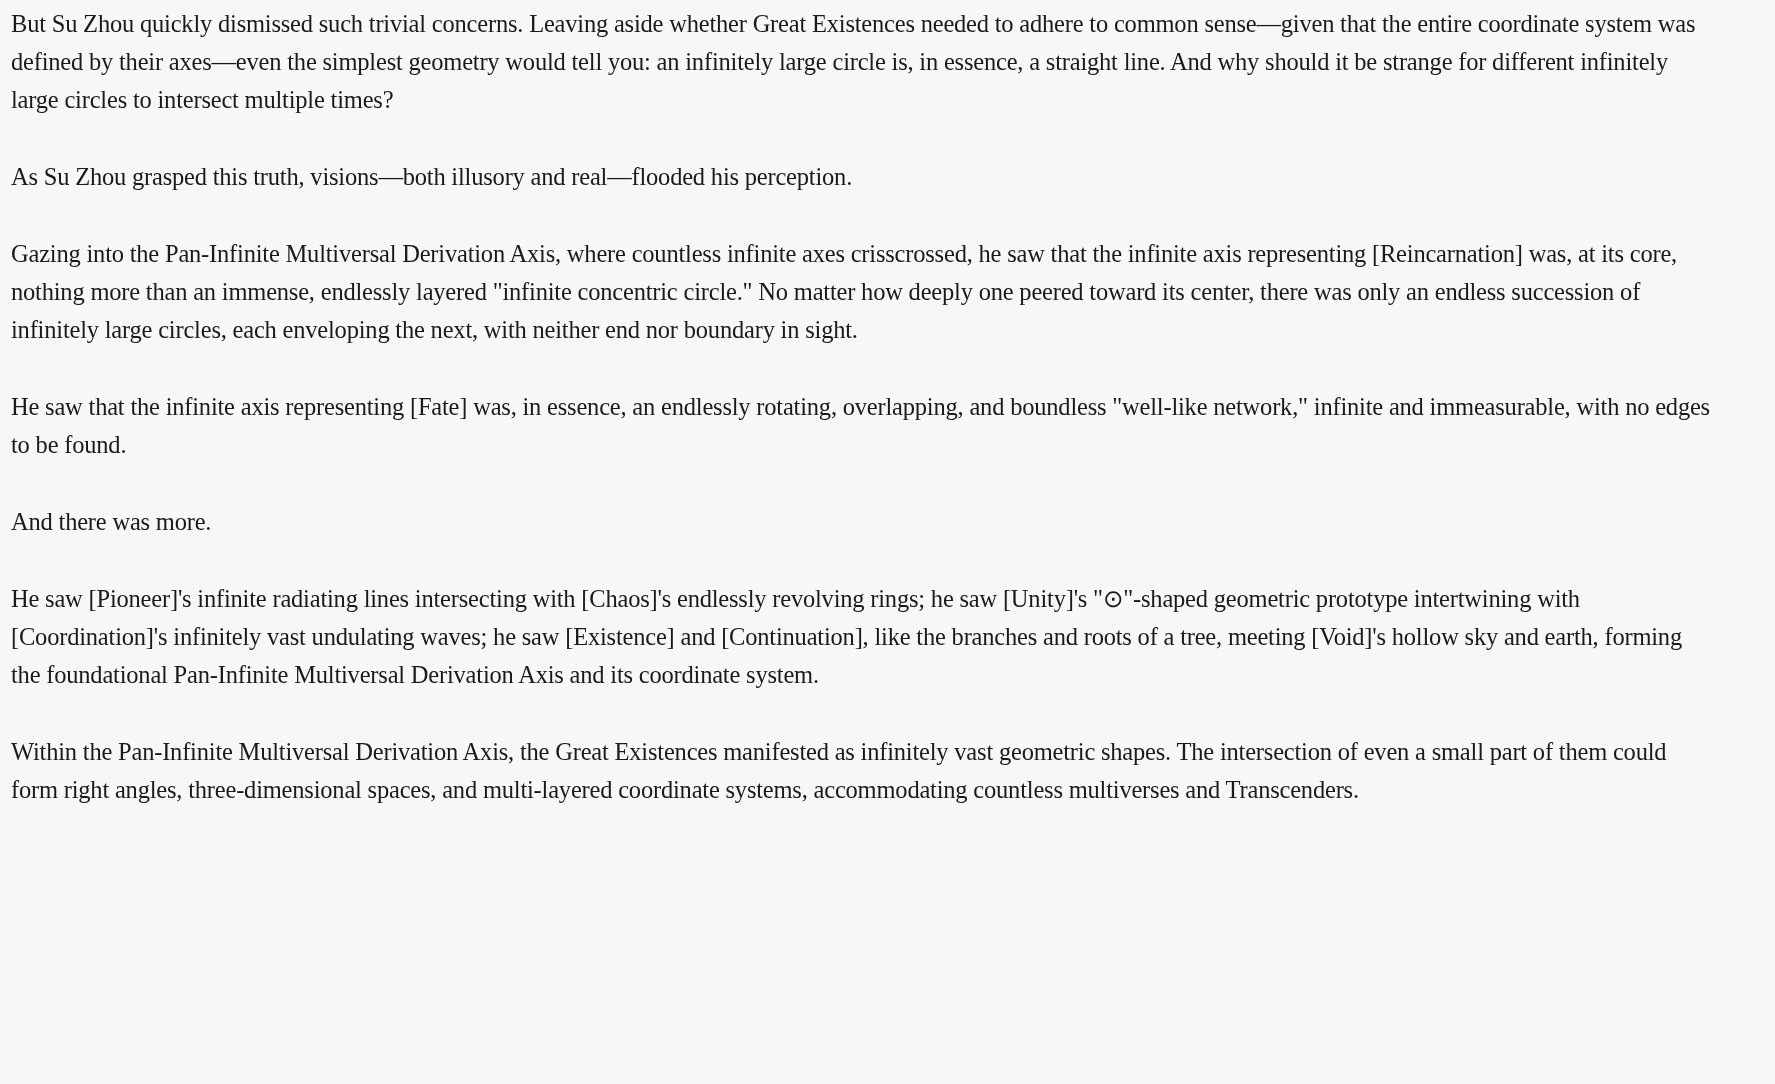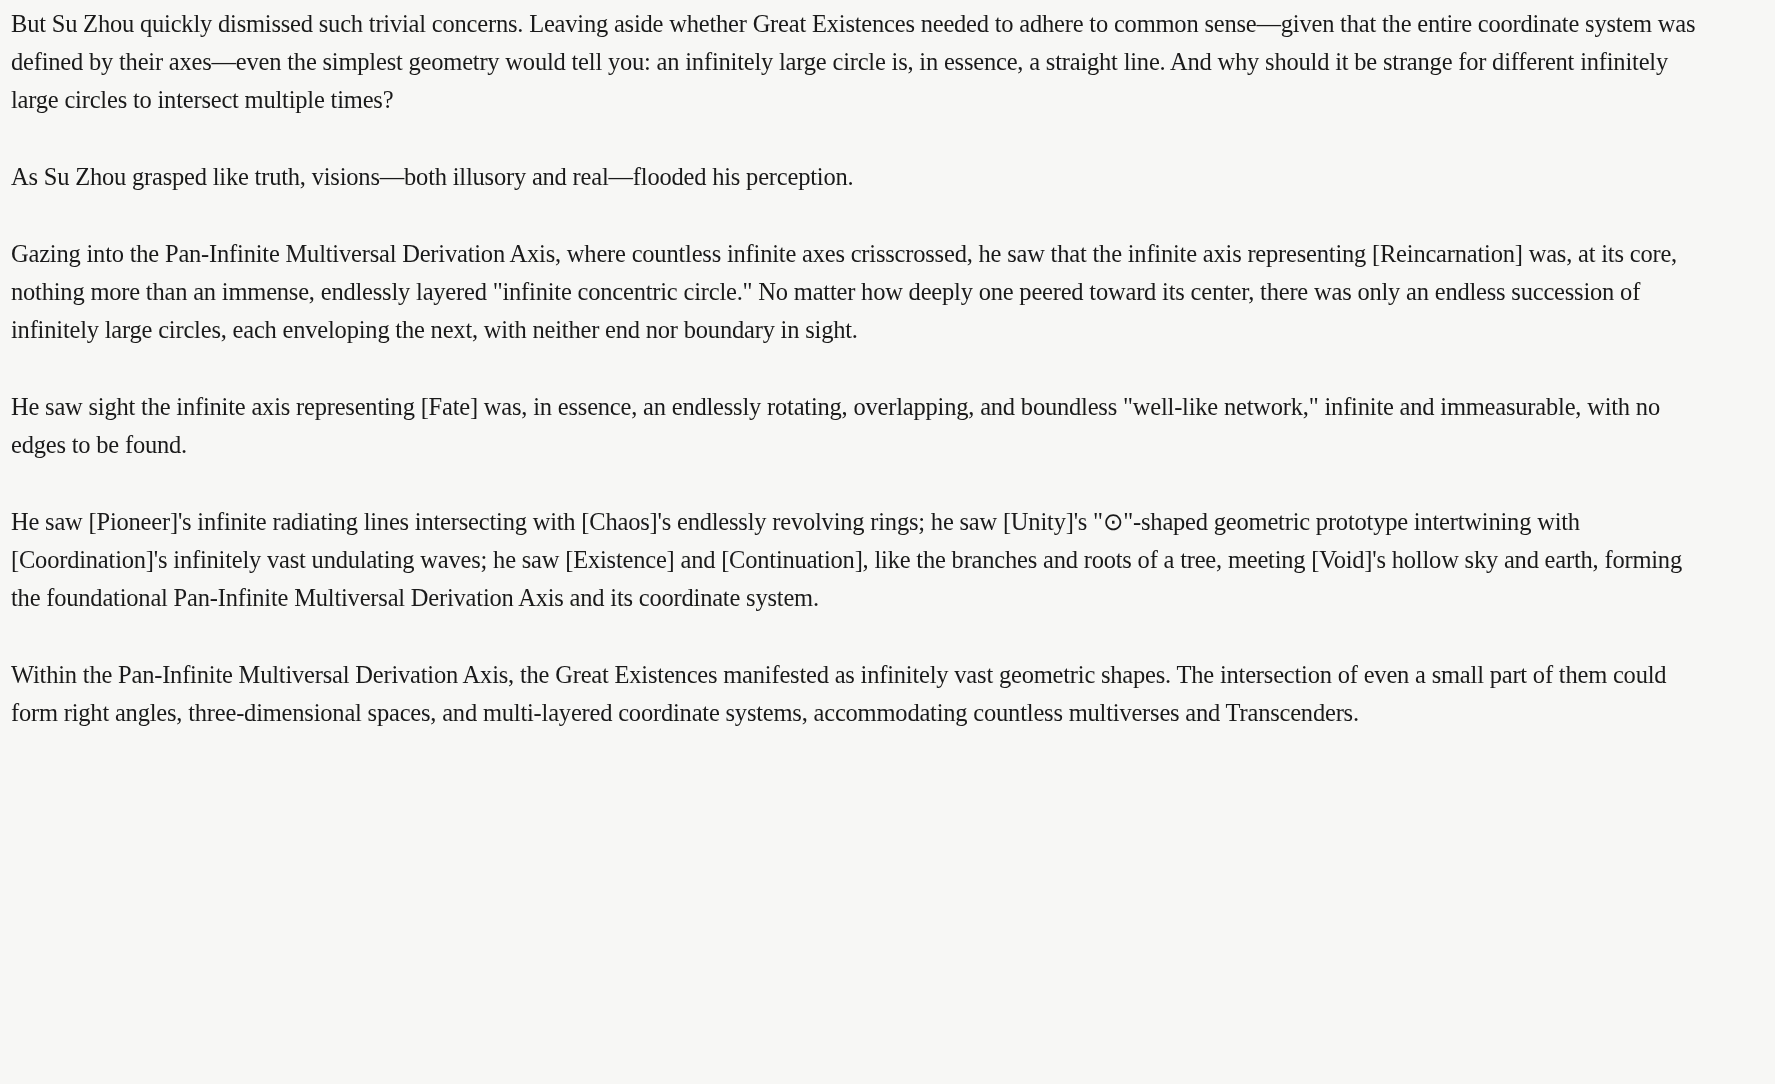--- a/index.html
+++ b/index.html
@@ -28,18 +28,19 @@
     letter-spacing: -0.2px;
     max-width: 1706px;
     text-rendering: optimizeLegibility;
   }
 </style>
 </head>
 <body>
 
 <div class="reader-page">
   <p>But Su Zhou quickly dismissed such trivial concerns. Leaving aside whether Great Existences needed to adhere to common sense—given that the entire coordinate system was defined by their axes—even the simplest geometry would tell you: an infinitely large circle is, in essence, a straight line. And why should it be strange for different infinitely large circles to intersect multiple times?</p>
-  <p>As Su Zhou grasped like truth, visions—both illusory and real—flooded his perception.</p>
+  <p>As Su Zhou grasped this truth, visions—both illusory and real—flooded his perception.</p>
   <p>Gazing into the Pan-Infinite Multiversal Derivation Axis, where countless infinite axes crisscrossed, he saw that the infinite axis representing [Reincarnation] was, at its core, nothing more than an immense, endlessly layered "infinite concentric circle." No matter how deeply one peered toward its center, there was only an endless succession of infinitely large circles, each enveloping the next, with neither end nor boundary in sight.</p>
-  <p>He saw sight the infinite axis representing [Fate] was, in essence, an endlessly rotating, overlapping, and boundless "well-like network," infinite and immeasurable, with no edges to be found.</p>
+  <p>He saw that the infinite axis representing [Fate] was, in essence, an endlessly rotating, overlapping, and boundless "well-like network," infinite and immeasurable, with no edges to be found.</p>
+  <p>And there was more.</p>
   <p>He saw [Pioneer]'s infinite radiating lines intersecting with [Chaos]'s endlessly revolving rings; he saw [Unity]'s "⊙"-shaped geometric prototype intertwining with [Coordination]'s infinitely vast undulating waves; he saw [Existence] and [Continuation], like the branches and roots of a tree, meeting [Void]'s hollow sky and earth, forming the foundational Pan-Infinite Multiversal Derivation Axis and its coordinate system.</p>
   <p>Within the Pan-Infinite Multiversal Derivation Axis, the Great Existences manifested as infinitely vast geometric shapes. The intersection of even a small part of them could form right angles, three-dimensional spaces, and multi-layered coordinate systems, accommodating countless multiverses and Transcenders.</p>
 </div>
 
 </body></html>

